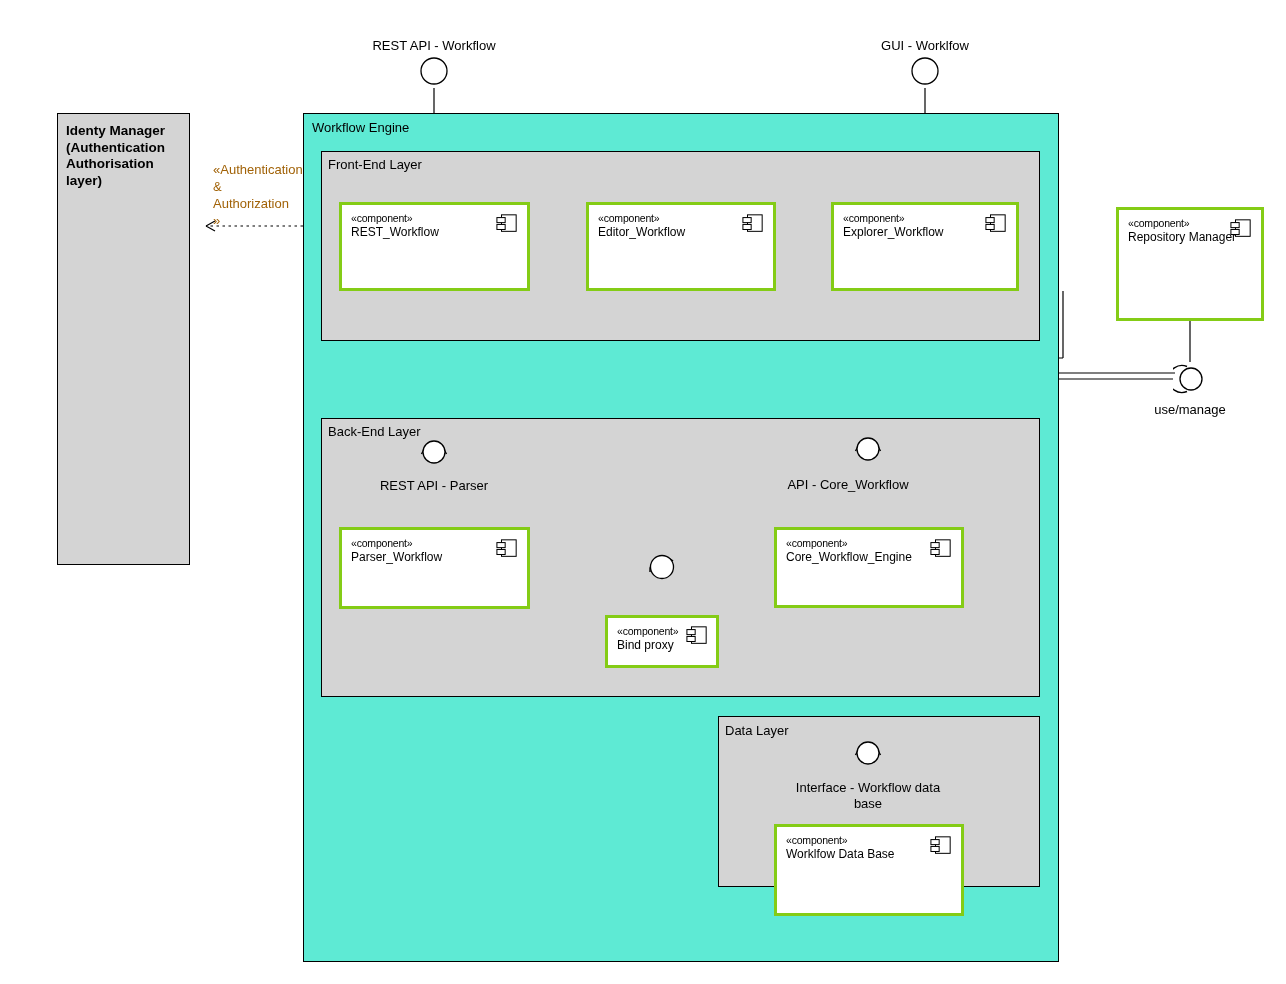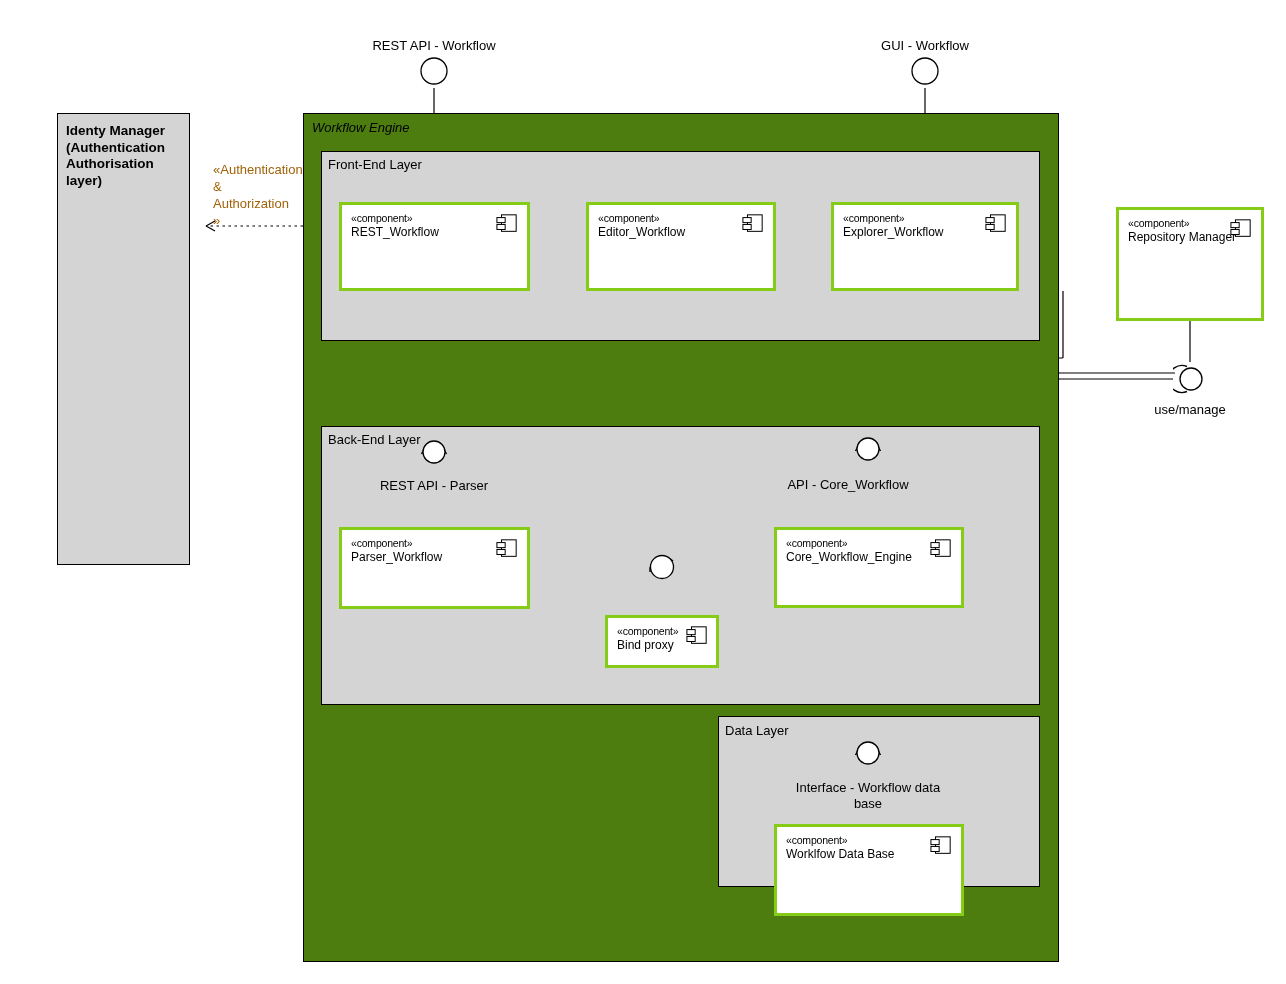--- a/index.html
+++ b/index.html
@@ -27,22 +27,21 @@
   
   .box {
     position: absolute;
     box-sizing: border-box;
     border: 1px solid #000;
   }
   .node-box {                 
     background: #d4d4d4;
   }
   .plain-box {                
-    background: #4d7c0f;
-    font-style: italic;
+    background: #5eead4;
   }
   .component {                
     background: #ffffff;
     border: 3px solid #84cc16;
   }
 
   .box-label {
     position: absolute;
     font-size: 13px;
     color: #000;
@@ -240,21 +239,21 @@
   <div class="box component" style="left:1116px; top:207px; width:148px; height:114px; overflow:hidden;">
     <div class="stereotype">«component»</div>
     <div class="cname">Repository Manager</div>
     <svg class="comp-glyph" style="right:9px; top:8px;" viewBox="0 0 24 24">
       <rect x="6" y="2" width="16" height="18" fill="#fff" stroke="#000" stroke-width="1.1"></rect>
       <rect x="1" y="5" width="9" height="5.5" fill="#fff" stroke="#000" stroke-width="1.1"></rect>
       <rect x="1" y="12.5" width="9" height="5.5" fill="#fff" stroke="#000" stroke-width="1.1"></rect>
     </svg>
   </div>
 
-  <div class="box node-box" style="left:321px; top:418px; width:719px; height:279px;margin-top:8px;">
+  <div class="box node-box" style="left:321px; top:418px; width:719px; height:279px;">
     <div class="box-label" style="left:6px; top:5px;">Back-End Layer</div>
   </div>
 
   <div class="box component" style="left:339px; top:527px; width:191px; height:82px;">
     <div class="stereotype">«component»</div>
     <div class="cname">Parser_Workflow</div>
     <svg class="comp-glyph" style="right:9px; top:8px;" viewBox="0 0 24 24">
       <rect x="6" y="2" width="16" height="18" fill="#fff" stroke="#000" stroke-width="1.1"></rect>
       <rect x="1" y="5" width="9" height="5.5" fill="#fff" stroke="#000" stroke-width="1.1"></rect>
       <rect x="1" y="12.5" width="9" height="5.5" fill="#fff" stroke="#000" stroke-width="1.1"></rect>
@@ -296,21 +295,21 @@
   </div>
 
   <svg class="lolli" style="left:417px; top:54px;" viewBox="0 0 34 34">
     <circle cx="17" cy="17" r="13" fill="#fff" stroke="#000" stroke-width="1.3"></circle>
   </svg>
   <div class="iface-label" style="left:334px; top:38px; width:200px;">REST API - Workflow</div>
 
   <svg class="lolli" style="left:908px; top:54px;" viewBox="0 0 34 34">
     <circle cx="17" cy="17" r="13" fill="#fff" stroke="#000" stroke-width="1.3"></circle>
   </svg>
-  <div class="iface-label" style="left:825px; top:38px; width:200px;">GUI - Workflow</div>
+  <div class="iface-label" style="left:825px; top:38px; width:200px;">GUI - Worklfow</div>
 
   <svg class="lolli" style="left:417px; top:434px;" viewBox="0 0 34 34">
     <path d="M4.5,20 A13.5,13.5 0 0 1 29.5,20" fill="none" stroke="#000" stroke-width="1.4"></path>
     <circle cx="17" cy="18" r="11" fill="#fff" stroke="#000" stroke-width="1.3"></circle>
   </svg>
   <div class="iface-label" style="left:334px; top:478px; width:200px;">REST API - Parser</div>
 
   <svg class="lolli" style="left:851px; top:431px;" viewBox="0 0 34 34">
     <path d="M4.5,20 A13.5,13.5 0 0 1 29.5,20" fill="none" stroke="#000" stroke-width="1.4"></path>
     <circle cx="17" cy="18" r="11" fill="#fff" stroke="#000" stroke-width="1.3"></circle>

